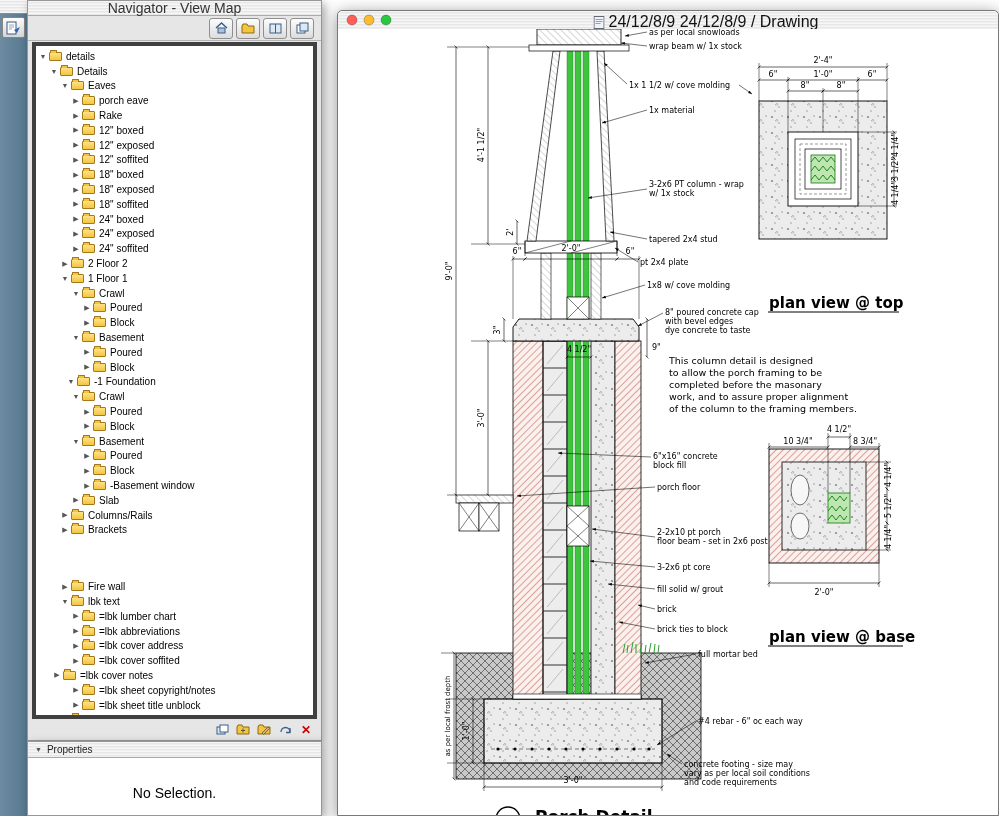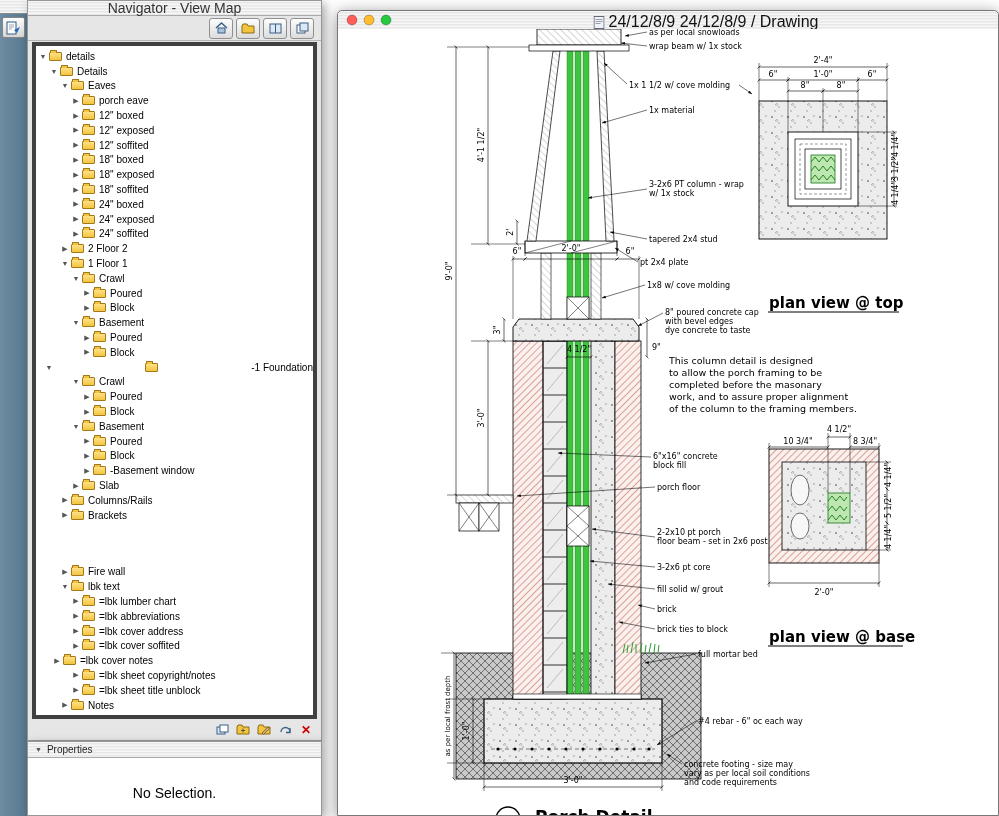--- a/index.html
+++ b/index.html
@@ -114,20 +114,25 @@
     <span class="lbl">Eaves</span>
   </div>
       <div class="trow" style="padding-left: 35px;">
     <span class="tri">▶</span>
     <span class="folder"></span>
     <span class="lbl">porch eave</span>
   </div>
       <div class="trow" style="padding-left: 35px;">
     <span class="tri">▶</span>
     <span class="folder"></span>
+    <span class="lbl">Rake</span>
+  </div>
+      <div class="trow" style="padding-left: 35px;">
+    <span class="tri">▶</span>
+    <span class="folder"></span>
     <span class="lbl">12" boxed</span>
   </div>
       <div class="trow" style="padding-left: 35px;">
     <span class="tri">▶</span>
     <span class="folder"></span>
     <span class="lbl">12" exposed</span>
   </div>
       <div class="trow" style="padding-left: 35px;">
     <span class="tri">▶</span>
     <span class="folder"></span>
@@ -196,21 +201,21 @@
       <div class="trow" style="padding-left: 46px;">
     <span class="tri">▶</span>
     <span class="folder"></span>
     <span class="lbl">Poured</span>
   </div>
       <div class="trow" style="padding-left: 46px;">
     <span class="tri">▶</span>
     <span class="folder"></span>
     <span class="lbl">Block</span>
   </div>
-      <div class="trow" style="padding-left: 8px; justify-content: space-between;">
+      <div class="trow" style="padding-left: 30px;">
     <span class="tri">▼</span>
     <span class="folder"></span>
     <span class="lbl">-1 Foundation</span>
   </div>
       <div class="trow" style="padding-left: 35px;">
     <span class="tri">▼</span>
     <span class="folder"></span>
     <span class="lbl">Crawl</span>
   </div>
       <div class="trow" style="padding-left: 46px;">

